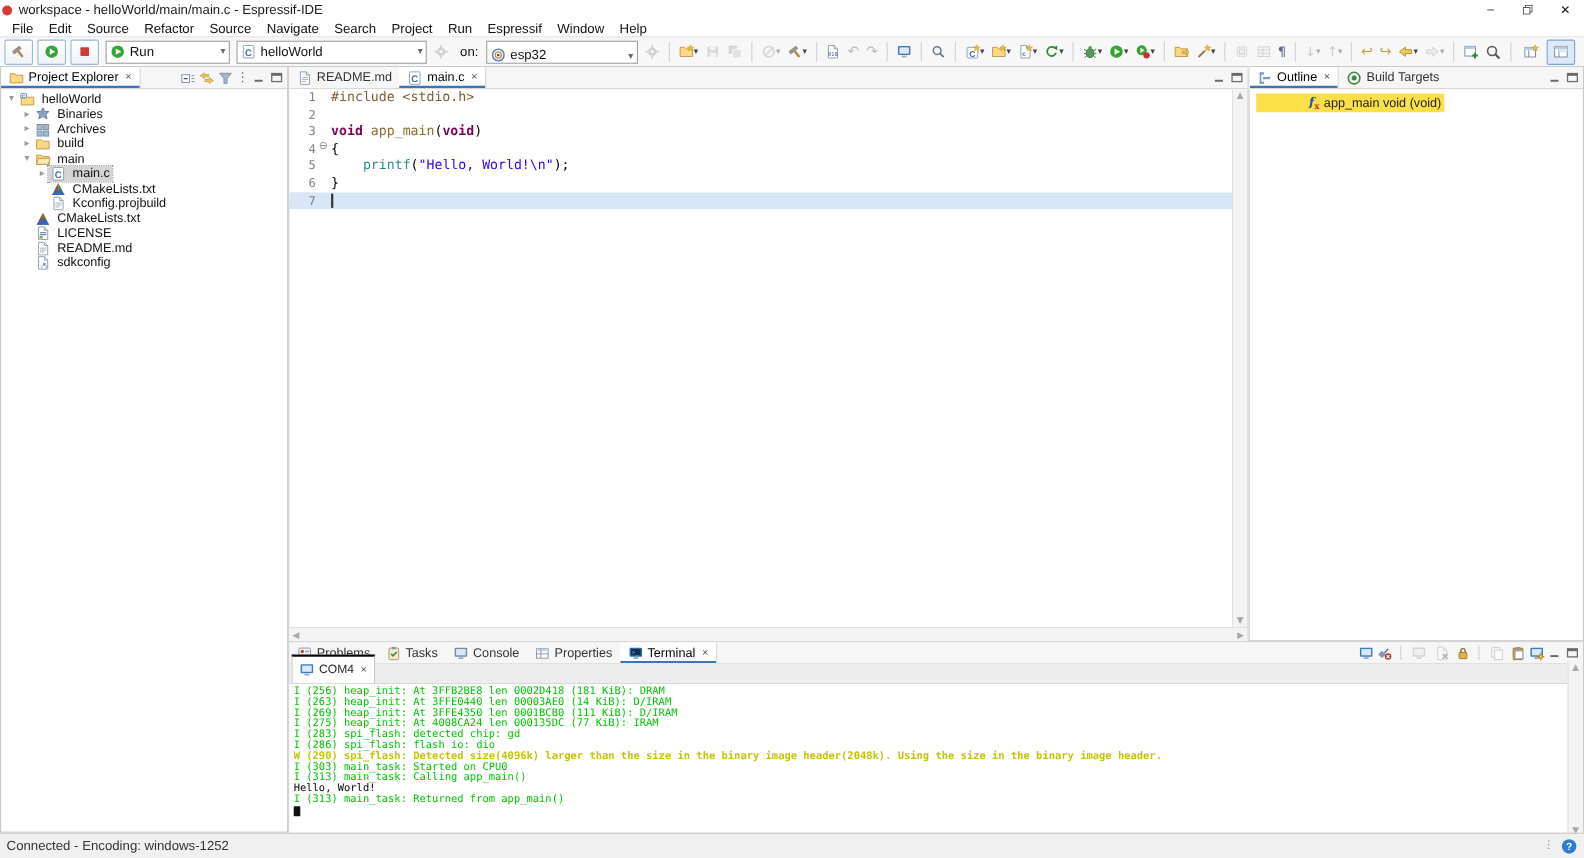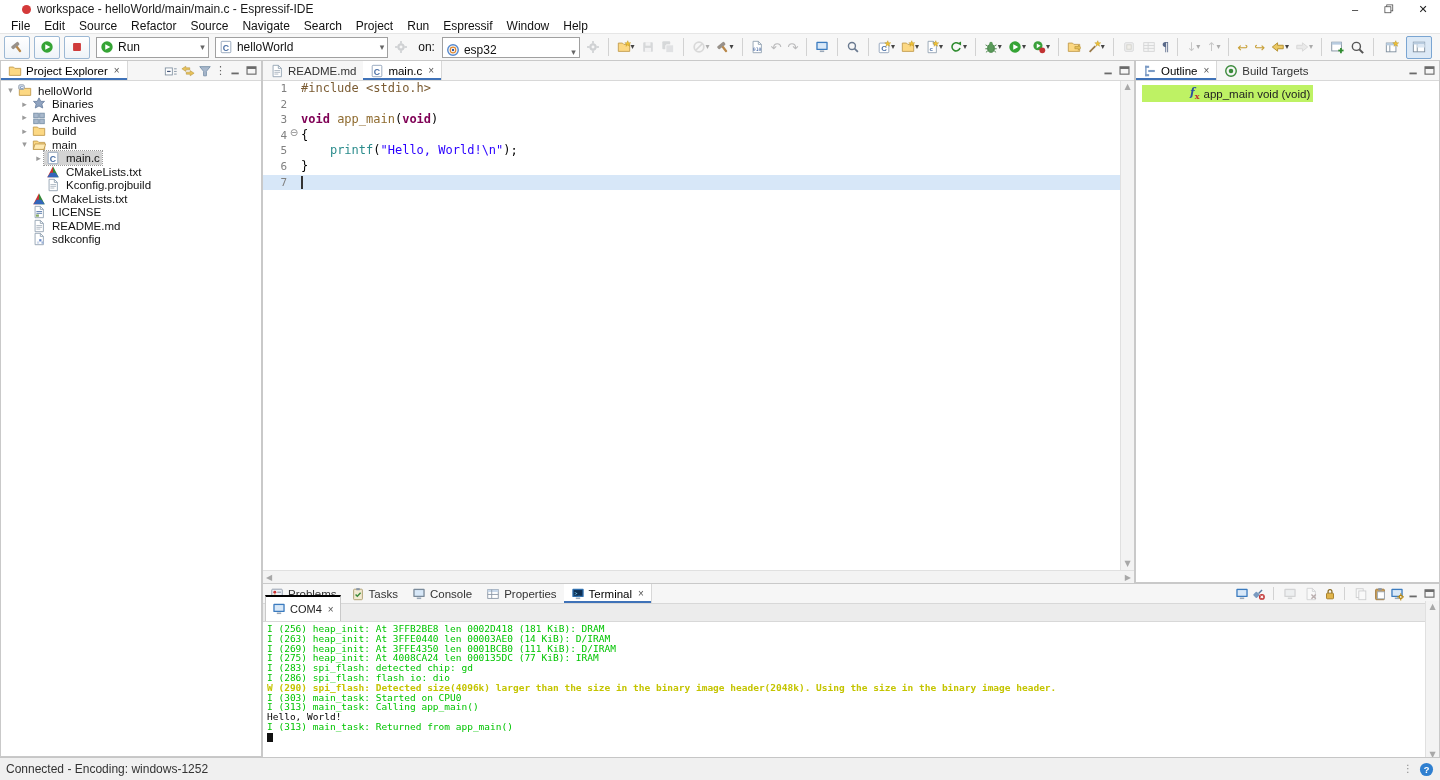--- a/index.html
+++ b/index.html
@@ -1,19 +1,19 @@
 <!DOCTYPE html>
 <html><head>
 <meta charset="utf-8">
 <style>
   html,body{margin:0;padding:0;background:#888;}
   #app{position:relative;width:1440px;height:780px;background:#fff;overflow:hidden;
        font-family:"Liberation Sans",sans-serif;font-size:12px;color:#222;
        -webkit-font-smoothing:antialiased;}
-  .titlebar{height:18px;display:flex;align-items:center;padding-left:22px;background:#fff;}
+  .titlebar{height:18px;display:flex;align-items:center;padding-left:2px;background:#fff;}
   .app-dot{width:9px;height:9px;border-radius:50%;background:#d43a3a;margin-right:6px;flex:0 0 auto;}
   .title-text{font-size:12px;color:#1a1a1a;white-space:nowrap;}
   .win-controls{margin-left:auto;display:flex;align-items:center;height:100%;}
   .win-btn{width:34px;height:18px;display:flex;align-items:center;justify-content:center;color:#222;font-size:11px;}
   .menubar{height:15px;display:flex;align-items:center;padding-left:4px;background:#fff;}
   .menu-item{padding:0 7px;font-size:12px;color:#111;cursor:default;}
   .toolbar{height:26px;display:flex;align-items:center;background:#f7f7f7;border-top:1px solid #e6e6e6;
            border-bottom:1px solid #cfcfcf;padding:0 4px;gap:2px;}
   .tb-btn{width:27px;height:21px;border:1px solid #9cb8d4;border-radius:2px;background:linear-gradient(#ffffff,#eef3f8);
           display:flex;align-items:center;justify-content:center;margin-right:2px;}
@@ -63,21 +63,21 @@
   .c-plain{color:#000;}
   .caret{position:absolute;left:38px;top:1px;width:1.5px;height:13px;background:#333;}
   .vscroll{width:14px;background:#f3f3f3;border-left:1px solid #e0e0e0;display:flex;flex-direction:column;
            align-items:center;justify-content:space-between;padding:2px 0;box-sizing:border-box;}
   .scroll-arrow{color:#a8a8a8;font-size:8px;}
   .hscroll{height:14px;background:#f3f3f3;border-top:1px solid #e0e0e0;display:flex;align-items:center;
            justify-content:space-between;padding:0 3px;box-sizing:border-box;}
   
   .outline-body{padding:4px 6px;}
   .outline-item{display:inline-flex;align-items:center;gap:4px;font-size:11.5px;padding:1px 3px;}
-  .outline-item.selected{background:#bef264;padding-left:48px;}
+  .outline-item.selected{background:#fde047;padding-left:48px;}
   .fx-ic{font-family:"DejaVu Serif",serif;font-size:11px;color:#2a4fa0;font-style:italic;font-weight:bold;}
   .fx-ic sub{color:#c03030;font-size:8px;font-style:normal;}
   
   .term-tabbar{height:17px;background:#ececec;border-bottom:1px solid #d8d8d8;display:flex;align-items:flex-end;}
   .term-tab{display:flex;align-items:center;gap:4px;height:16px;padding:4px 6px;font-size:11px;background:#fff;
             border:1px solid #c9c9c9;border-bottom:none;border-top:2px solid #000000;}
   .term-body{position:relative;font-family:"DejaVu Sans Mono",monospace;font-size:9.5px;line-height:9.8px;
              padding:2px 0 0 4px;height:134px;overflow:hidden;background:#fff;}
   .tl-green{color:#00c400;}
   .tl-yellow{color:#c4c400;font-weight:bold;}

